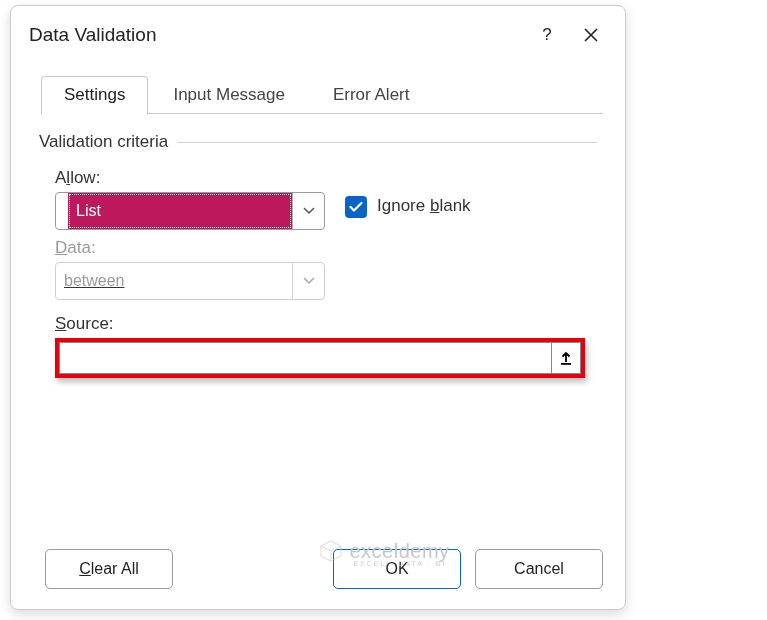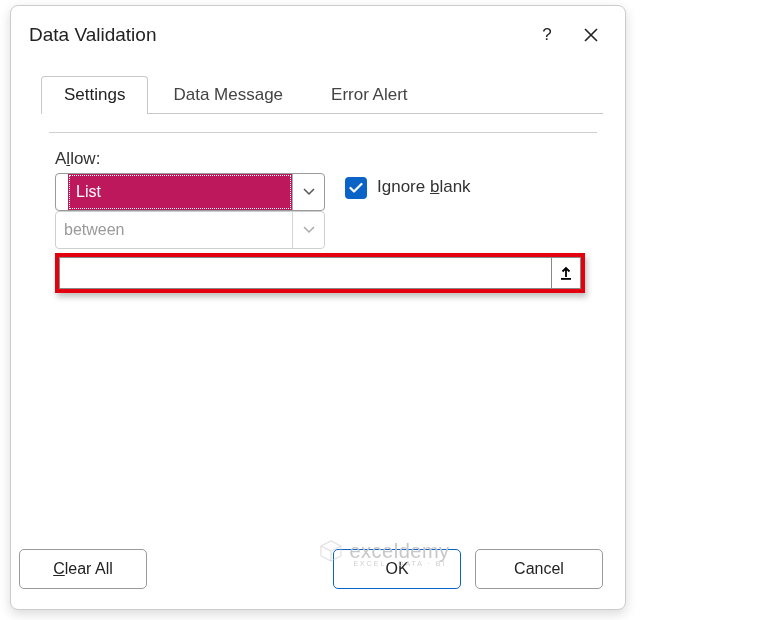--- a/index.html
+++ b/index.html
@@ -153,21 +153,21 @@
     margin-left: 12px;
   }
   .combo .arrow {
     width: 32px;
     border-left: 1px solid #b0b0b0;
     display: flex;
     align-items: center;
     justify-content: center;
     color: #555;
   }
-  .combo.disabled { border-color: #cfcfcf; }
+  .combo.disabled { border-color: #cfcfcf; text-decoration: underline; }
   .combo.disabled .val { color: #9a9a9a; }
   .combo.disabled .arrow { color: #aaa; border-left-color: #d5d5d5; }
 
   .chk-row {
     display: flex;
     align-items: flex-start;
     margin: 6px 0 8px 0;
     font-size: 17px;
     color: #333;
   }
@@ -217,21 +217,21 @@
 
   .apply-row {
     display: flex;
     align-items: center;
     margin-top: 80px;
     font-size: 17px;
     color: #9a9a9a;
   }
 
   .footer {
-    padding: 10px 22px 20px 8px;
+    padding: 10px 22px 20px 34px;
     display: flex;
   }
   .spacer { flex: 1; }
   .btn {
     min-width: 128px;
     height: 40px;
     border: 1px solid #9a9a9a;
     border-radius: 5px;
     background: #fff;
     font-size: 16px;
@@ -280,44 +280,48 @@
     </div>
     <div class="titlebar-btn close">
       <svg width="14" height="14" viewBox="0 0 14 14">
           <path d="M1 1 L13 13 M13 1 L1 13" stroke="currentColor" stroke-width="1.6" fill="none"></path>
         </svg>
     </div>
   </div>
 
   <div class="tabs">
     <div class="tab active">Settings</div>
-    <div class="tab">Data Message</div>
+    <div class="tab">Input Message</div>
     <div class="tab">Error Alert</div>
   </div>
 
   <div class="content">
     <div class="group-label">
+      <span>Validation criteria</span>
       <span class="line"></span>
     </div>
 
     <div class="criteria">
       <div class="row">
         <div class="left-col">
           <div class="field-label">
             <span>A</span><span class="under">l</span><span>low:</span>
           </div>
           <div class="combo">
             <div class="val selected">List</div>
             <div class="arrow">
               <svg width="12" height="8" viewBox="0 0 12 8">
                   <path d="M1 1 L6 6 L11 1" stroke="currentColor" stroke-width="1.5" fill="none"></path>
                 </svg>
             </div>
           </div>
 
+          <div class="field-label disabled">
+            <span></span><span class="under">D</span><span>ata:</span>
+          </div>
           <div class="combo disabled">
             <div class="val">between</div>
             <div class="arrow">
               <svg width="12" height="8" viewBox="0 0 12 8">
                   <path d="M1 1 L6 6 L11 1" stroke="currentColor" stroke-width="1.5" fill="none"></path>
                 </svg>
             </div>
           </div>
         </div>
 
@@ -327,20 +331,23 @@
             <div class="chk checked">
               <svg width="14" height="12" viewBox="0 0 14 12">
                   <path d="M1.5 6 L5 9.5 L12.5 2" stroke="#fff" stroke-width="2.2" fill="none" stroke-linecap="round" stroke-linejoin="round"></path>
                 </svg>
             </div>
             <span><span>Ignore </span><span class="under">b</span><span>lank</span></span>
           </div>
         </div>
       </div>
 
+      <div class="field-label" style="margin-top:14px;">
+        <span></span><span class="under">S</span><span>ource:</span>
+      </div>
       <div class="source-box">
         <div class="inner"></div>
         <div class="picker">
           <svg width="16" height="16" viewBox="0 0 16 16">
             <path d="M8 12 L8 3 M4.5 6.5 L8 3 L11.5 6.5" stroke="#000" stroke-width="1.8" fill="none"></path>
             <rect x="3" y="13" width="10" height="1.8" fill="#000"></rect>
           </svg>
         </div>
       </div>
 

